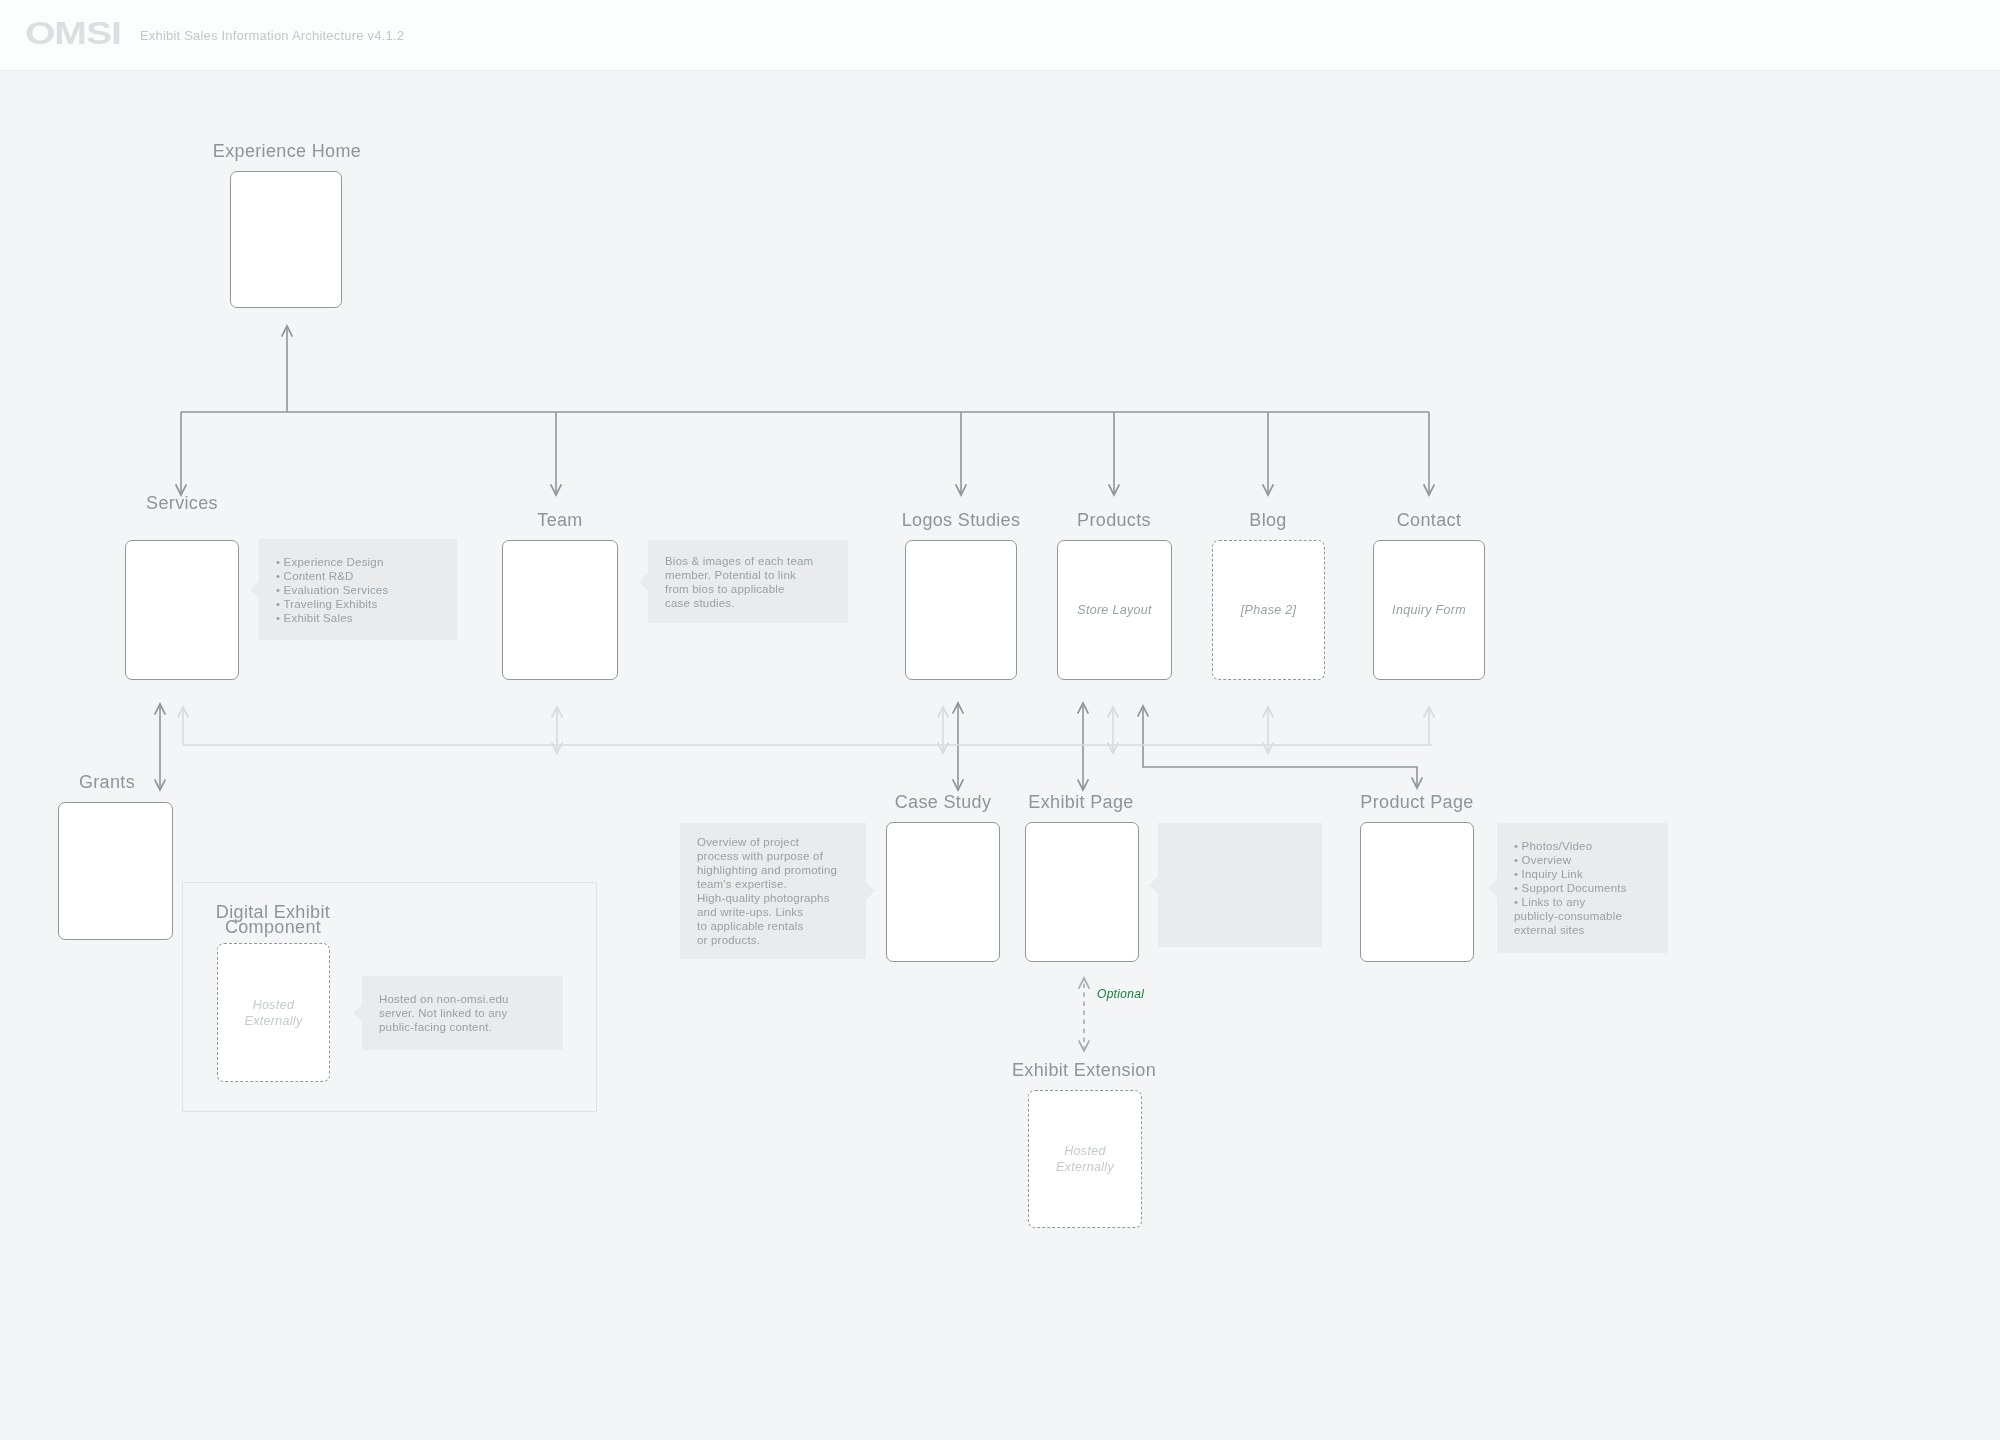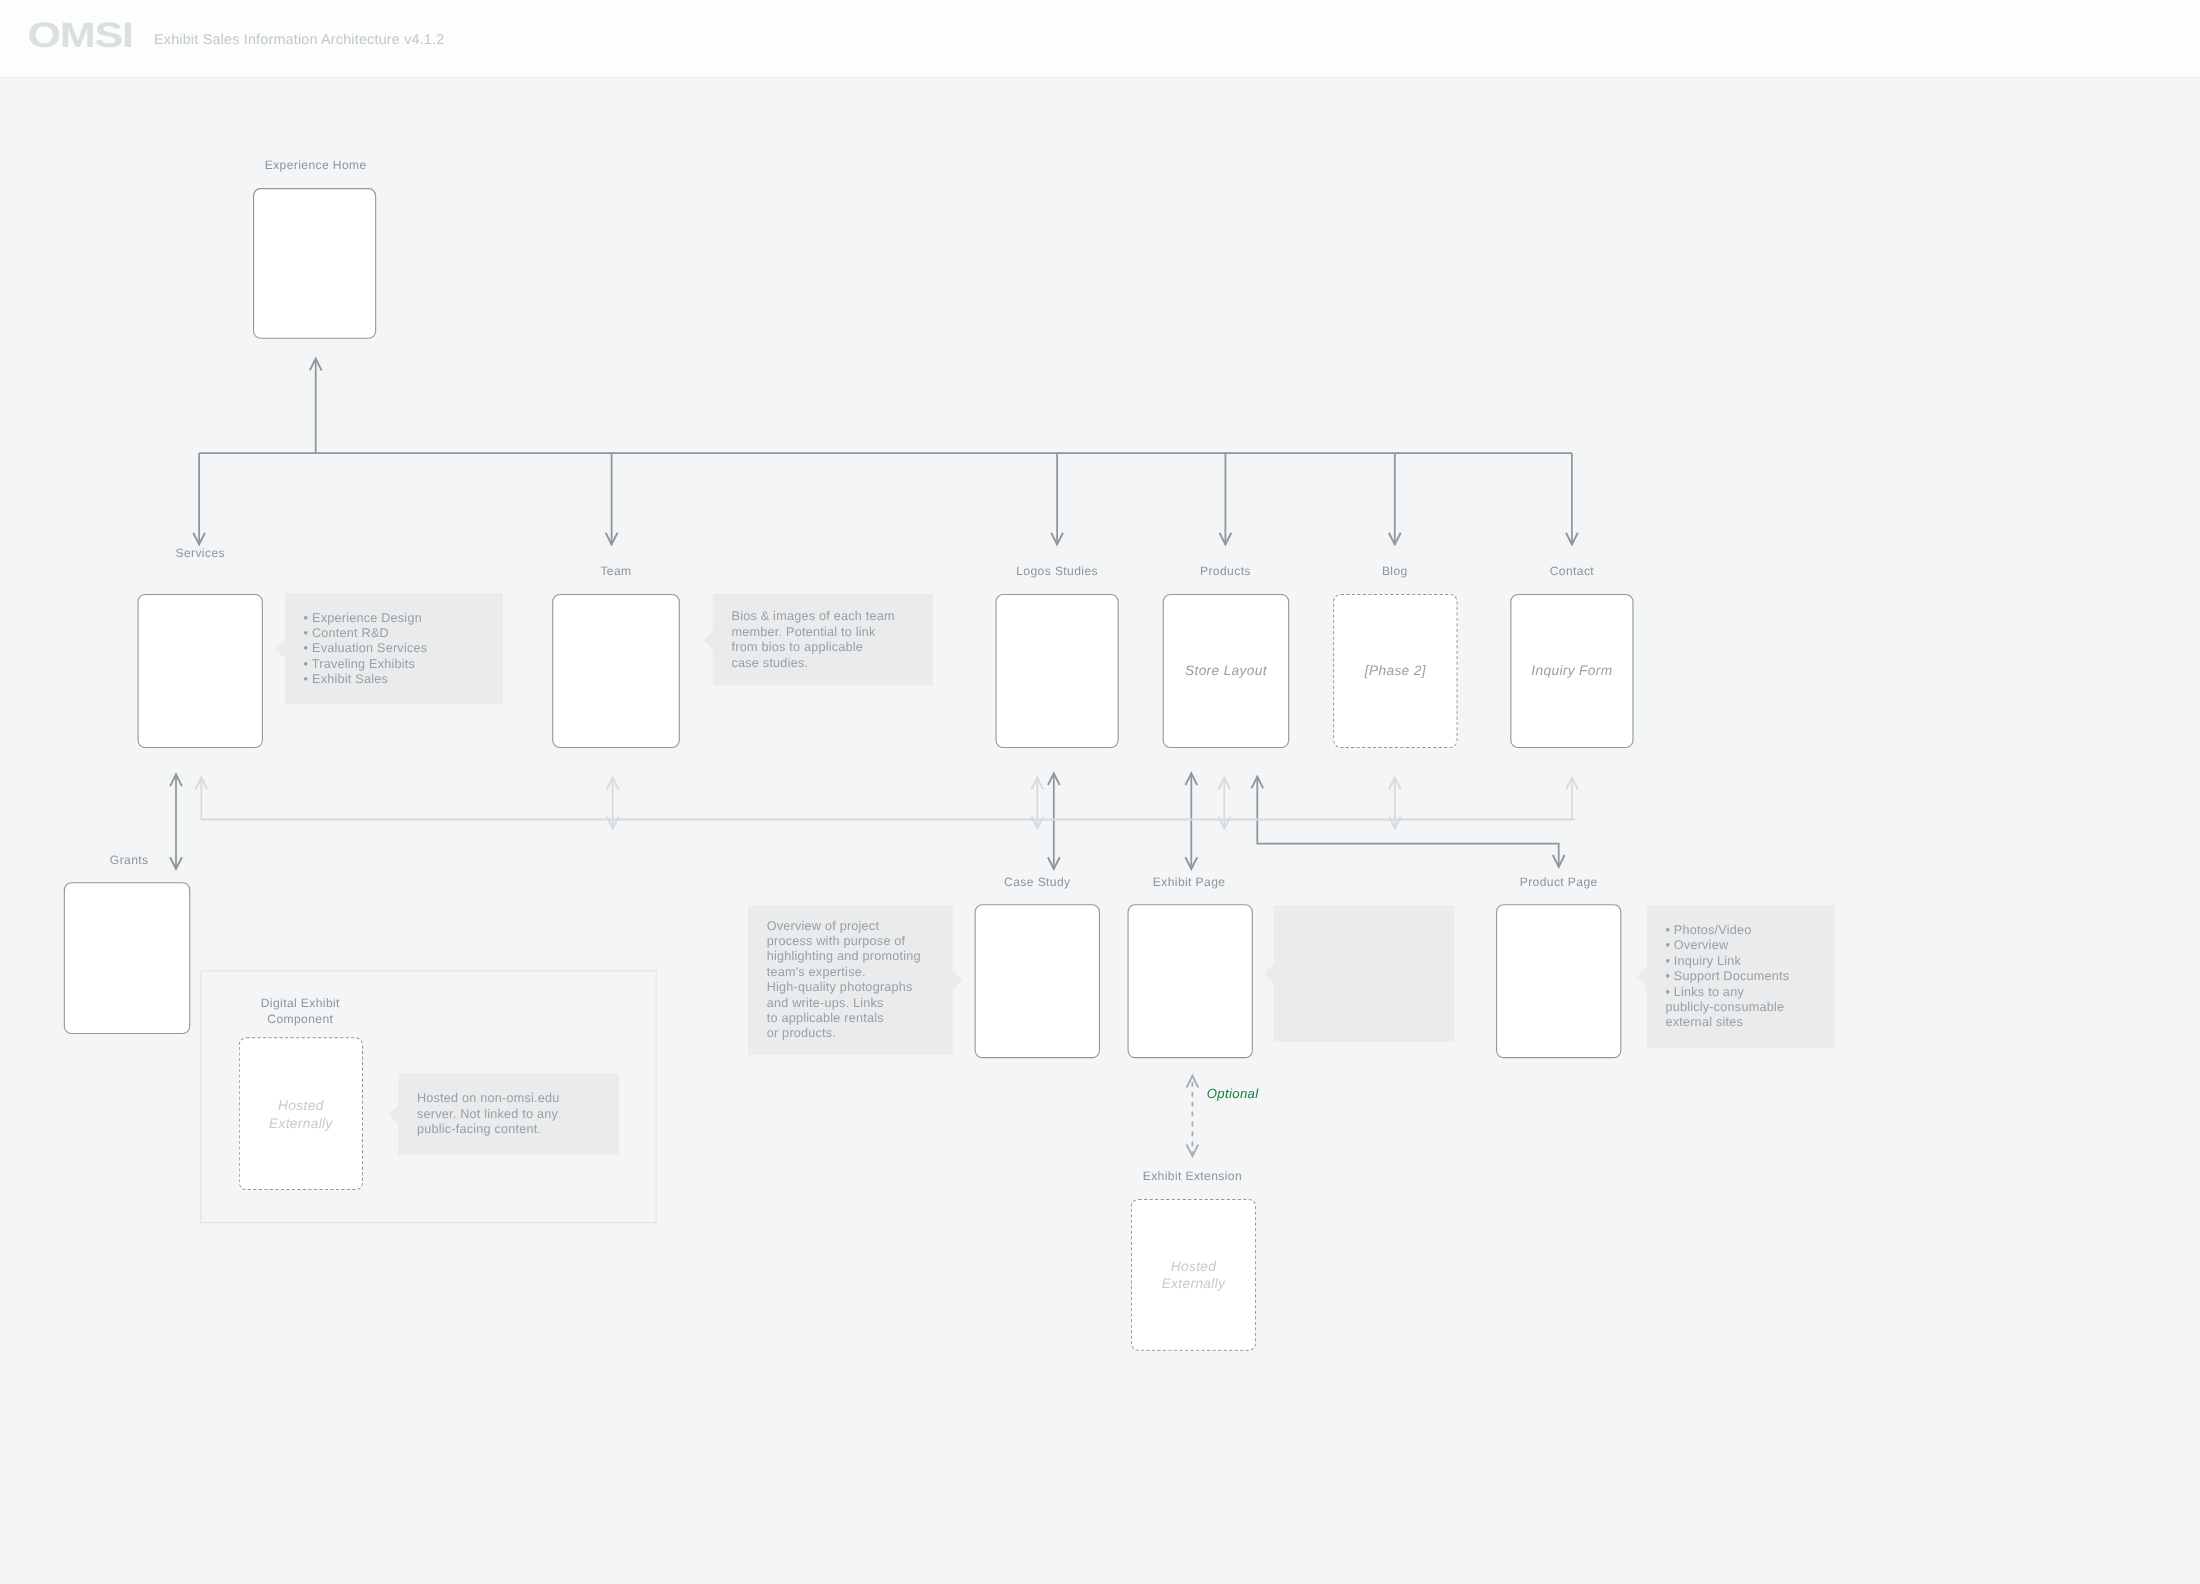--- a/index.html
+++ b/index.html
@@ -18,21 +18,21 @@
     position:absolute;left:25px;top:13px;
     font-size:35px;font-weight:bold;color:#dcdfe0;
     letter-spacing:-1px;transform:scale(1.12,0.92);transform-origin:left center;
   }
   .doc-title{
     position:absolute;left:97px;top:28px;
     font-size:13px;color:#c3c7c9;letter-spacing:.2px;margin-left:43px;
   }
   
   .label{
-    position:absolute;color:#8e959a;font-size:11px;letter-spacing:.35px;
+    position:absolute;color:#8e959a;font-size:18px;letter-spacing:.35px;
     text-align:center;white-space:pre-line;line-height:15px;
   }
   .label.right{text-align:right;}
   .box{
     position:absolute;background:#ffffff;
     border:1.5px solid #90989c;border-radius:7px;
     display:flex;align-items:center;justify-content:center;
     box-sizing:border-box;
     font-style:italic;
   }

